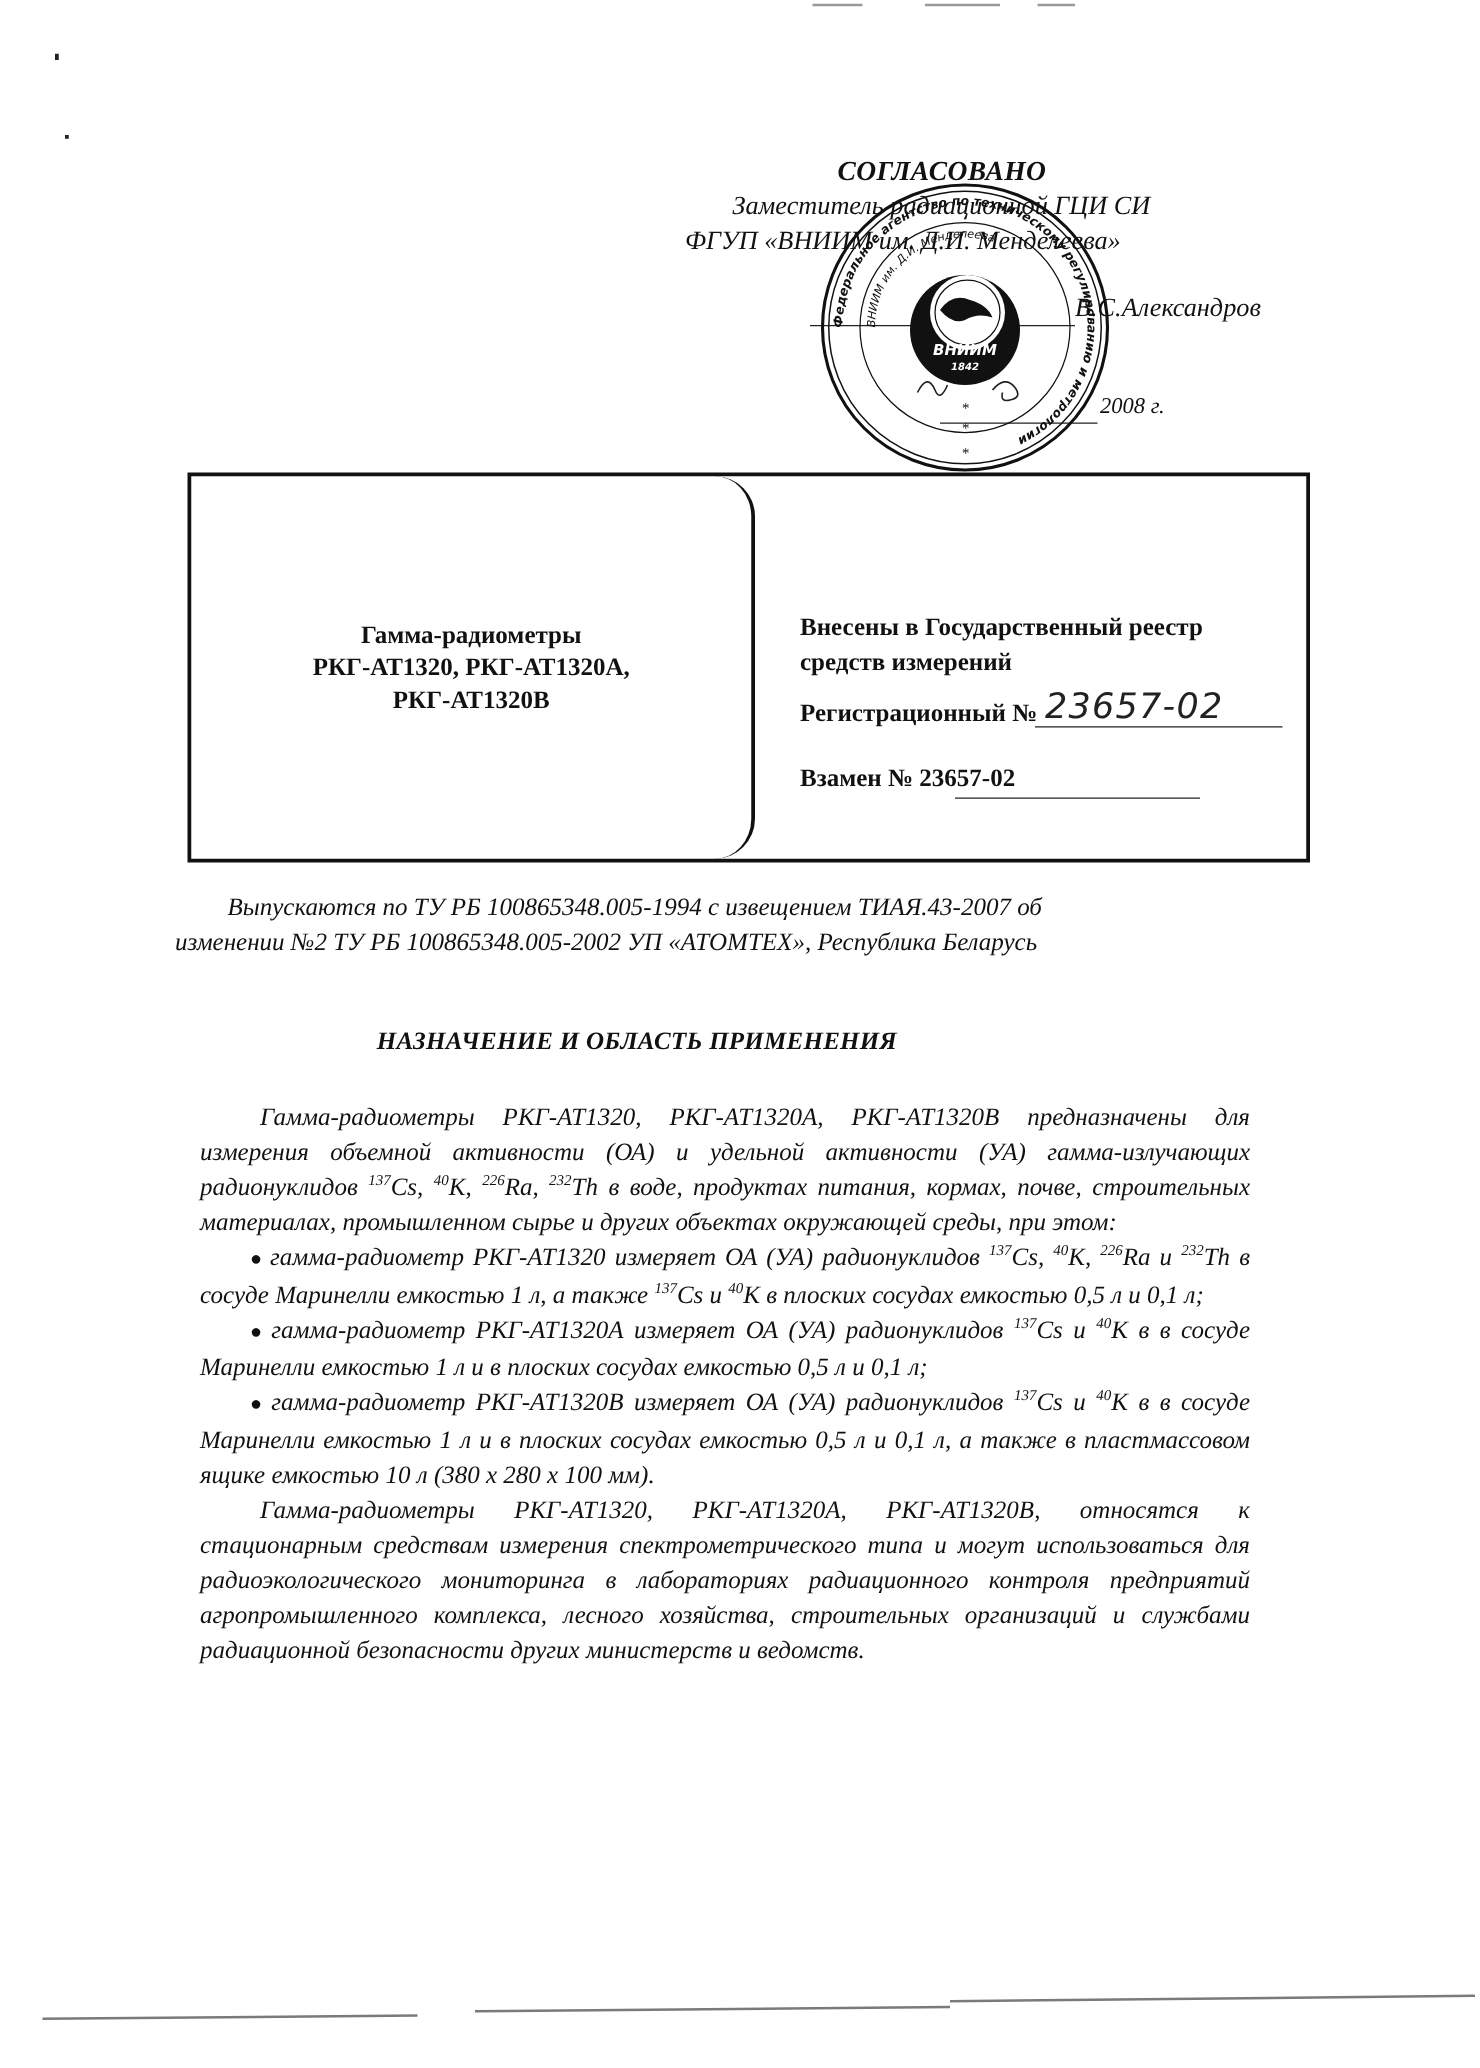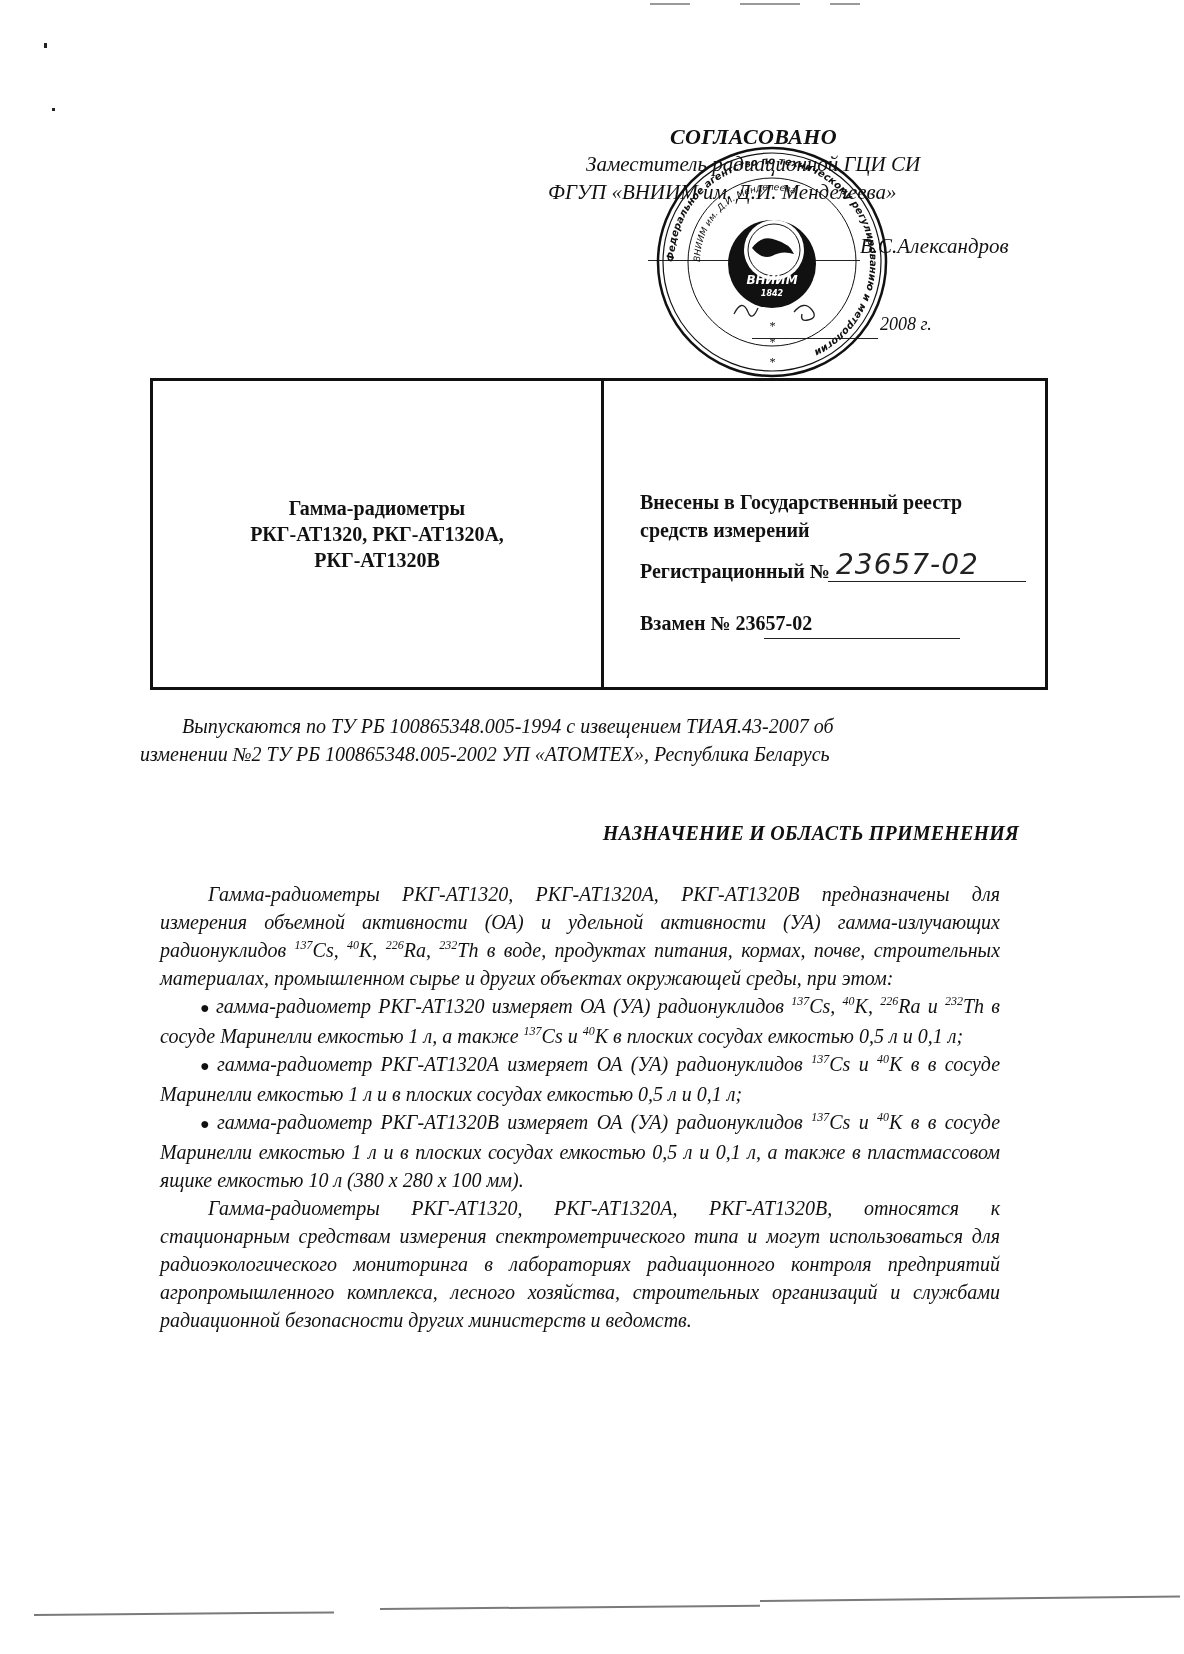--- a/index.html
+++ b/index.html
@@ -29,21 +29,21 @@
     .stamp { left: 654px; top: 144px; width: 236px; height: 236px; }
 
     
     .reg-table {
       position: absolute; left: 150px; top: 378px; width: 898px; height: 312px;
       border: 3px solid #111; box-sizing: border-box; display: flex;
     }
     .reg-left {
       width: 448px; border-right: 3px solid #111; display: flex;
       align-items: center; justify-content: center; text-align: center;
-      font-weight: bold; font-size: 20px; line-height: 26px;
+      font-weight: bold; font-size: 20px; line-height: 26px; border-radius: 32px;
     }
     .reg-right { flex: 1; position: relative; font-weight: bold; font-size: 20px; margin-top: 27px; }
     .reg-right .entered { position: absolute; left: 36px; top: 80px; line-height: 28px; }
     .reg-right .regnum { position: absolute; left: 36px; top: 152px; }
     .reg-right .regnum-value {
       position: absolute; left: 224px; top: 140px; width: 190px;
       font-family: "DejaVu Sans", sans-serif; font-style: italic; font-weight: normal;
       font-size: 28px; color: #222; border-bottom: 1.5px solid #222; padding-left: 8px;
       letter-spacing: 1px;
     }
@@ -51,21 +51,21 @@
     .reg-right .replace-line {
       position: absolute; left: 160px; top: 230px; width: 196px; height: 1px; background: #222;
     }
 
     
     .issued { left: 140px; top: 712px; width: 860px; font-size: 20px; line-height: 28px; }
     .issued .l1 { display: block; text-indent: 42px; }
 
     
     .section-title {
-      left: 0; width: 1019px; top: 822px; text-align: right; font-weight: bold; font-size: 20px;
+      left: 0; width: 1019px; top: 822px; text-align: center; font-weight: bold; font-size: 20px;
       letter-spacing: 0.2px;
     }
 
     
     .body-text {
       left: 160px; top: 880px; width: 840px; font-size: 20px; line-height: 28px; text-align: justify;
     }
     .para { margin: 0; text-indent: 48px; }
     .bullet { margin: 0; text-indent: 40px; }
     .bullet .dot { font-size: 16px; padding-right: 4px; }

